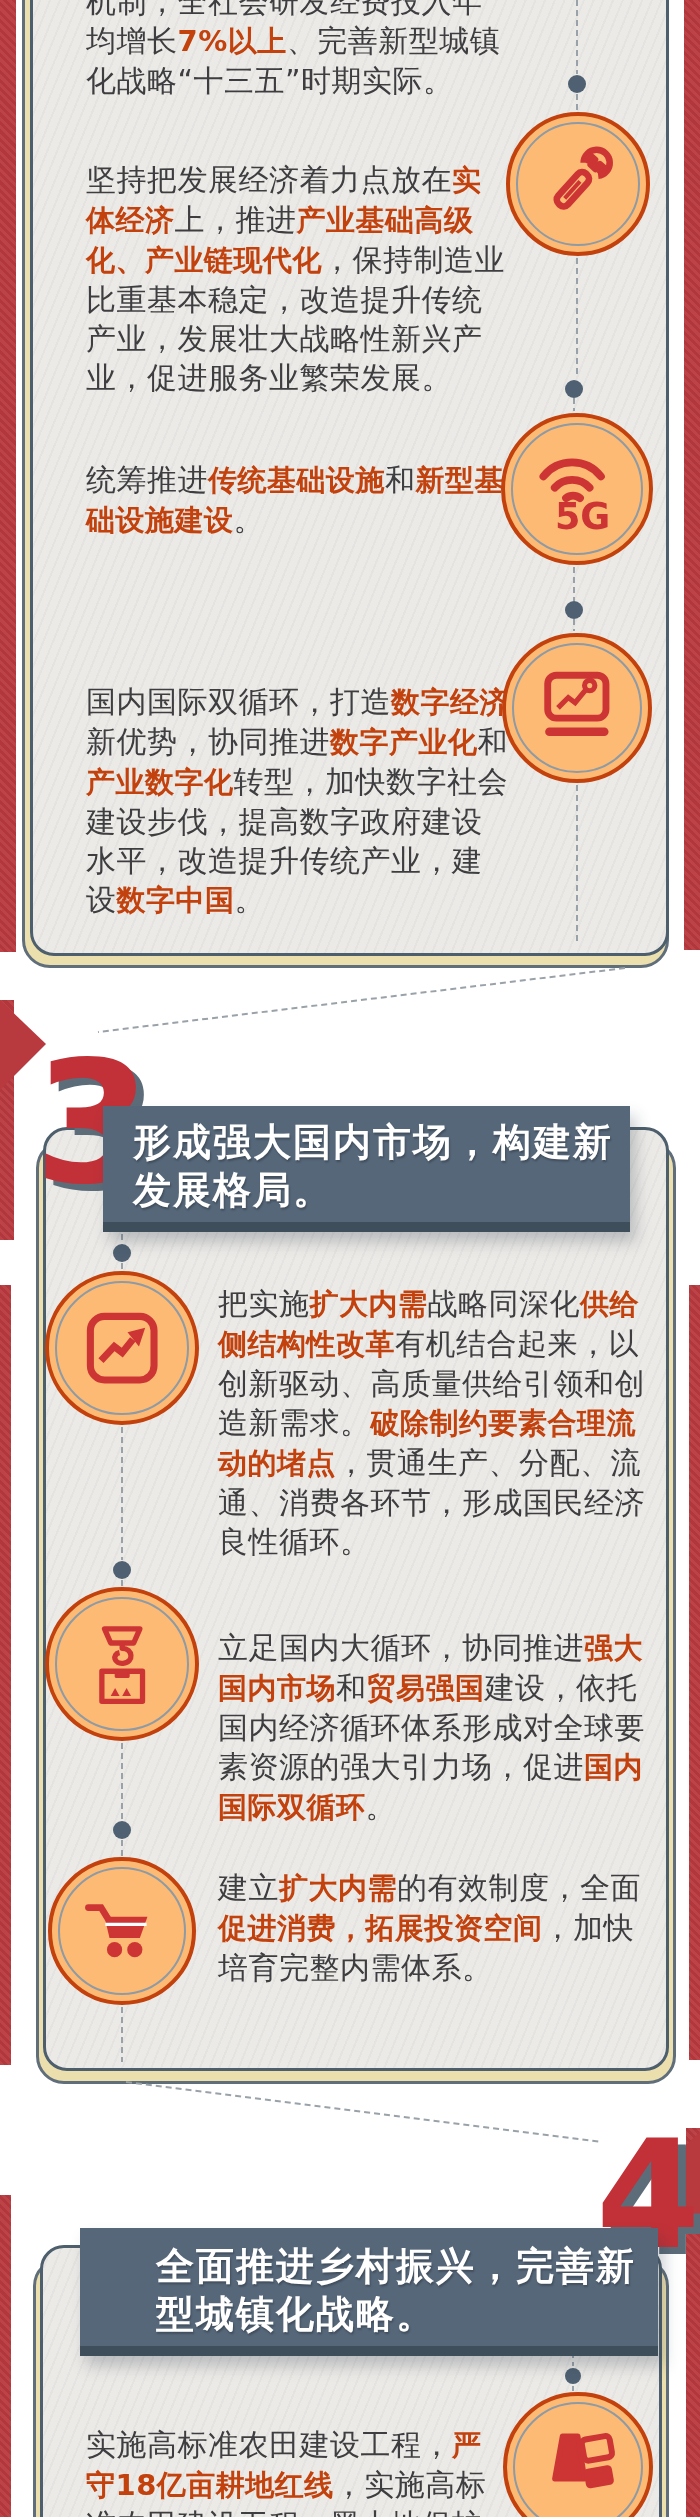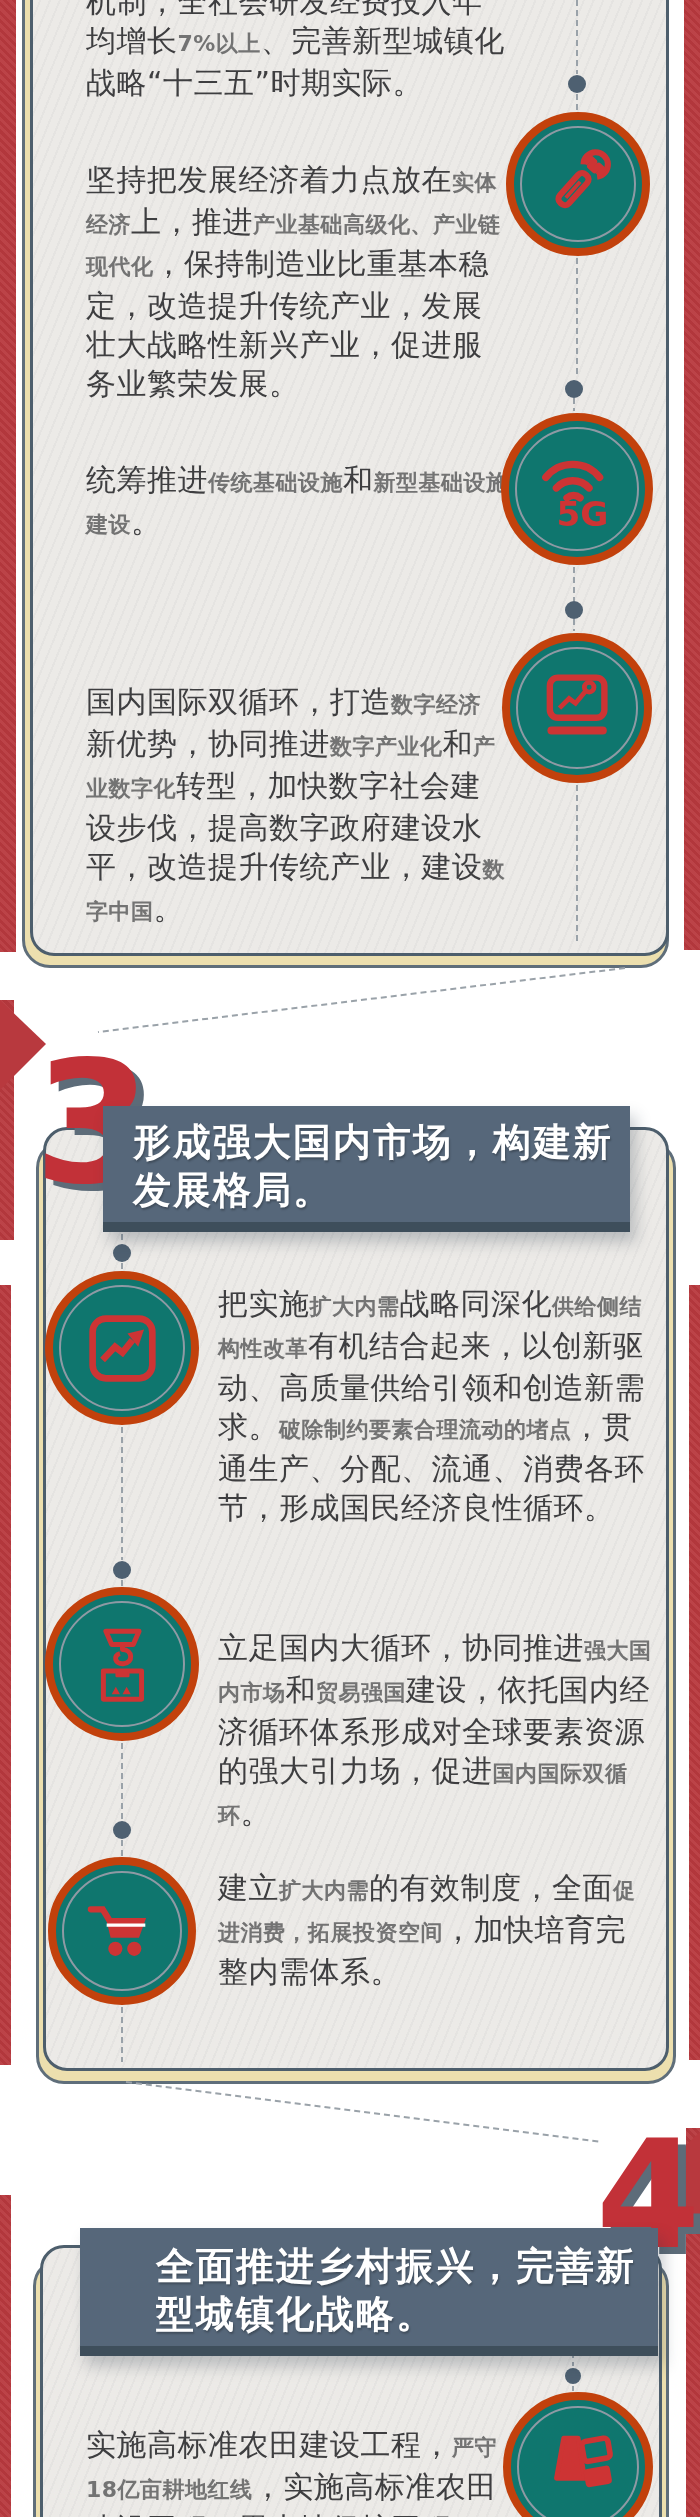--- a/index.html
+++ b/index.html
@@ -15,23 +15,23 @@
         background-image:repeating-linear-gradient(112deg,rgba(255,255,255,0) 0 7px,rgba(110,115,125,0.055) 7px 9px);}
   
   .sec-header{position:absolute;background:#56677a;color:#ffffff;font-weight:bold;
               font-size:38px;line-height:48px;letter-spacing:2px;
               border-bottom:10px solid #3e4e5b;box-shadow:6px 10px 14px rgba(40,55,70,0.25);
               text-shadow:1px 2px 2px rgba(0,0,0,0.25);}
   .sec-number{position:absolute;font-weight:900;color:#c23138;line-height:1;
               text-shadow:8px 7px 0 #5d6c79;}
   
   .para{position:absolute;color:#3e3e40;font-size:30px;line-height:39px;letter-spacing:0.5px;}
-  .para .hl{color:#737373;font-weight:900;font-size:22px;}
+  .para .hl{color:#c2410c;font-weight:900;font-size:29px;}
   
-  .badge{position:absolute;border-radius:50%;background:#0f766e;border:8px solid #c2410c;box-sizing:border-box;}
+  .badge{position:absolute;border-radius:50%;background:#fdba74;border:4px solid #c2410c;box-sizing:border-box;}
   .badge .inner{position:absolute;left:6px;top:6px;right:6px;bottom:6px;border:2px solid #8e9aa4;
                 border-radius:50%;display:flex;align-items:center;justify-content:center;}
   .badge svg{width:68%;height:68%;}
   
   #timeline{position:absolute;left:0;top:0;pointer-events:none;}
 </style>
 </head>
 <body>
 
 <div id="page">

